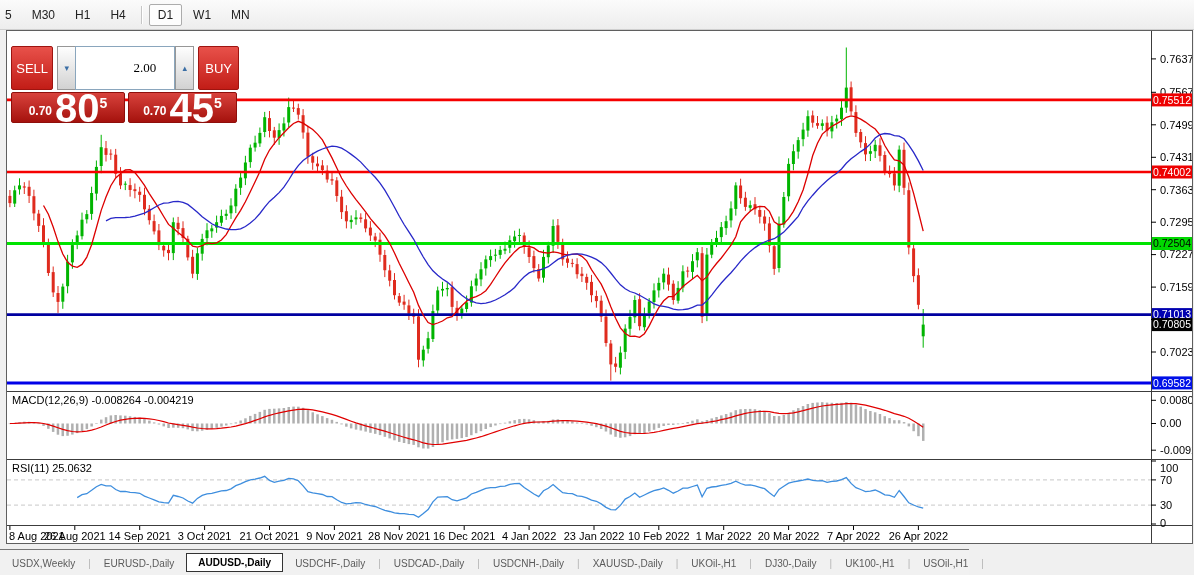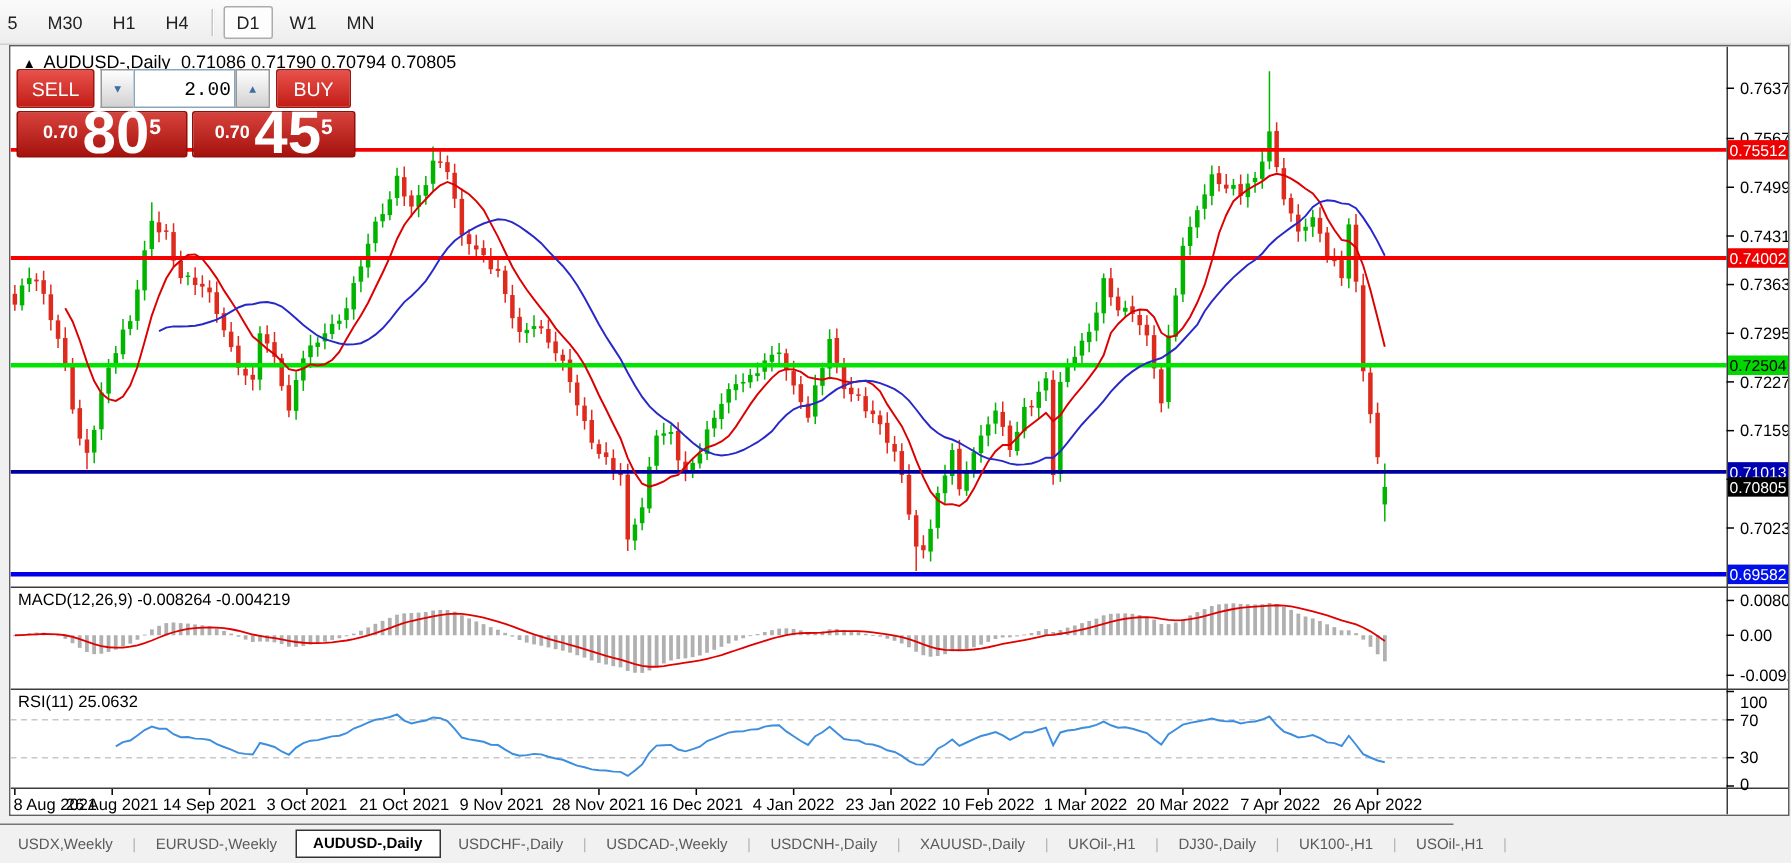--- a/index.html
+++ b/index.html
@@ -17,33 +17,33 @@
     border:1px solid #5f5f5f}
   #chart-svg{position:absolute;left:0;top:0}
   #title{position:absolute;left:8px;top:3px;font-size:12px;color:#000;white-space:nowrap}
   #title .mark{font-size:9px;margin-right:5px}
   #title .ohlc{margin-left:7px}
   #macd-label,#rsi-label{position:absolute;left:5px;font-size:11px;color:#000;white-space:nowrap}
   #macd-label{top:363px}
   #rsi-label{top:431px}
   
   #trade{position:absolute;left:4px;top:15px;width:228px}
-  .trow{display:flex;height:26px}
+  .trow{display:flex;height:44px}
   .btn-sell,.btn-buy{background:linear-gradient(#e8514a,#c21d17);color:#fff;display:flex;
     align-items:center;justify-content:center;font-size:13px;border:1px solid #9e1410;border-radius:2px}
   .btn-sell{width:50px}
   .btn-buy{width:48px;margin-left:4px}
   .spin{width:21px;background:linear-gradient(#fefefe,#d2d2d2);border:1px solid #979797;
     display:flex;align-items:center;justify-content:center;color:#3a6ea5;font-size:9px}
   .spin.down{margin-left:4px;border-right:none}
-  .vol{width:62px;border:1px solid #8aa6bd;font-size:13px;text-align:right;padding:0 2px;
-    background:#fff;color:#000;outline:none;font-family:Liberation Mono, monospace}
+  .vol{width:62px;border:1px solid #8aa6bd;font-size:13px;text-align:right;padding:0 18px;
+    background:#fff;color:#000;outline:none;font-family:Liberation Serif, serif}
   .prow{display:flex;margin-top:2px;height:31px}
   .pbox{background:linear-gradient(#d8423c,#a5120d);border:1px solid #8f0f0b;color:#fff;
-    display:flex;align-items:center;justify-content:center;border-radius:2px}
+    display:flex;align-items:flex-end;justify-content:center;border-radius:2px}
   .pbox.sell{width:112px}
   .pbox.buy{width:107px;margin-left:3px}
   .pbox .small{font-size:12px;font-weight:bold;margin:0 3px 4px 0}
   .pbox .big{font-size:40px;font-weight:bold;line-height:27px}
   .pbox .sup{font-size:14px;font-weight:bold;margin-bottom:11px}
   
   #tabbar{position:absolute;left:0;top:549px;width:969px;height:26px;background:#f1f1f1;
     border-top:1px solid #777;display:flex;align-items:center;font-size:10px;color:#5a5a5a}
   .tab{padding:4px 12px;white-space:nowrap}
   .tab.active{background:#fff;border:1px solid #333;color:#000;font-weight:bold;
@@ -743,23 +743,20 @@
         <text x="716.7" y="509" font-size="11" fill="#000" text-anchor="middle" font-family="Liberation Sans,sans-serif">1 Mar 2022</text>
         <line x1="781.6" y1="495" x2="781.6" y2="499" stroke="#000"></line>
         <text x="781.6" y="509" font-size="11" fill="#000" text-anchor="middle" font-family="Liberation Sans,sans-serif">20 Mar 2022</text>
         <line x1="846.5" y1="495" x2="846.5" y2="499" stroke="#000"></line>
         <text x="846.5" y="509" font-size="11" fill="#000" text-anchor="middle" font-family="Liberation Sans,sans-serif">7 Apr 2022</text>
         <line x1="911.4" y1="495" x2="911.4" y2="499" stroke="#000"></line>
         <text x="911.4" y="509" font-size="11" fill="#000" text-anchor="middle" font-family="Liberation Sans,sans-serif">26 Apr 2022</text>
       </svg>
     </div>
 
-  <div id="title">
-    <span class="mark">▲</span><span>AUDUSD-,Daily</span><span class="ohlc">0.71086 0.71790 0.70794 0.70805</span>
-  </div>
 
   <div id="trade">
     <div class="trow">
       <div class="btn-sell">SELL</div>
       <div class="spin down">▾</div>
       <input class="vol" readonly="" value="2.00" style="">
       <div class="spin up">▴</div>
       <div class="btn-buy">BUY</div>
     </div>
     <div class="prow">
@@ -776,25 +773,25 @@
     </div>
   </div>
 
   <div id="macd-label">MACD(12,26,9) -0.008264 -0.004219</div>
   <div id="rsi-label">RSI(11) 25.0632</div>
 </div>
 
 <div id="tabbar">
     <div class="tab">USDX,Weekly</div>
     <span class="tabsep">|</span>
-    <div class="tab">EURUSD-,Weekly</div>
+    <div class="tab">EURUSD-,Daily</div>
     <div class="tab active">AUDUSD-,Daily</div>
     <div class="tab">USDCHF-,Daily</div>
     <span class="tabsep">|</span>
-    <div class="tab">USDCAD-,Weekly</div>
+    <div class="tab">USDCAD-,Daily</div>
     <span class="tabsep">|</span>
     <div class="tab">USDCNH-,Daily</div>
     <span class="tabsep">|</span>
     <div class="tab">XAUUSD-,Daily</div>
     <span class="tabsep">|</span>
     <div class="tab">UKOil-,H1</div>
     <span class="tabsep">|</span>
     <div class="tab">DJ30-,Daily</div>
     <span class="tabsep">|</span>
     <div class="tab">UK100-,H1</div>

